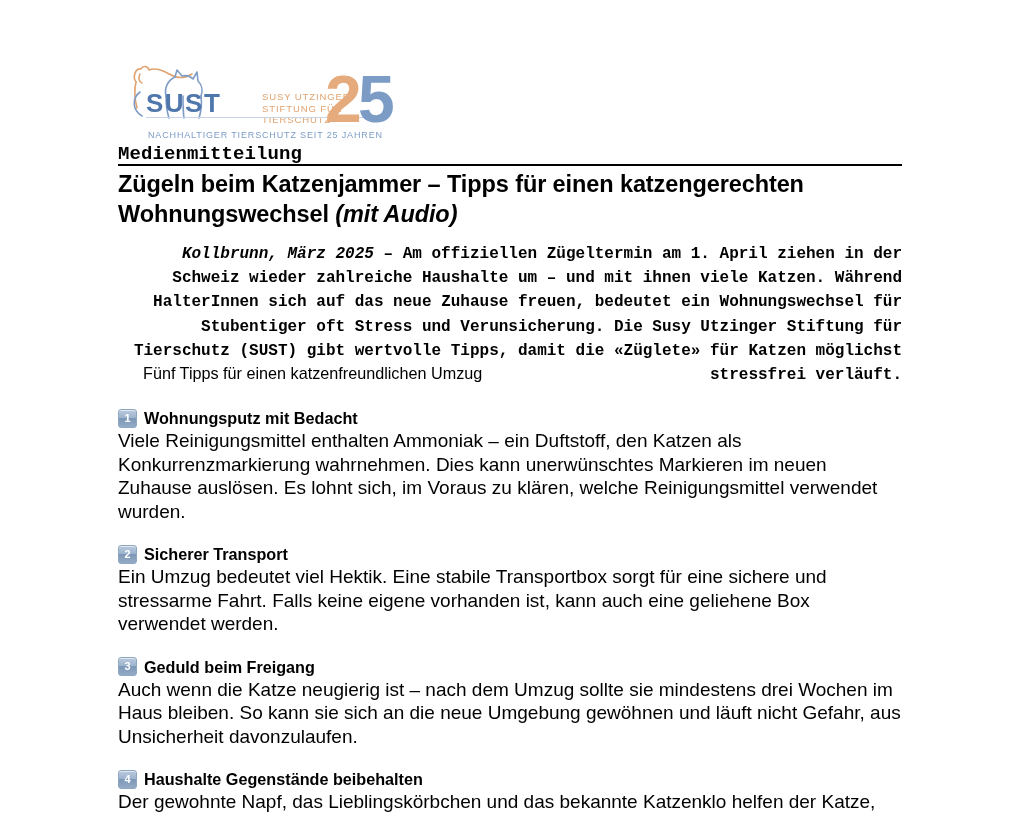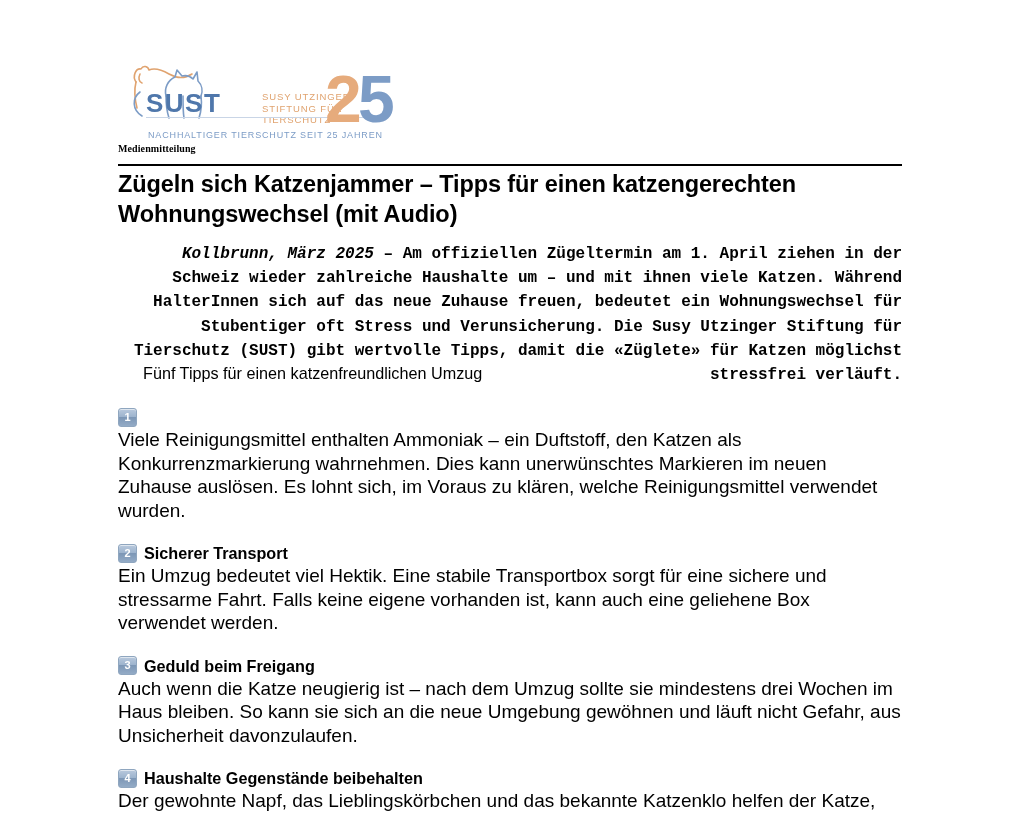--- a/index.html
+++ b/index.html
@@ -118,24 +118,24 @@
     line-height: 64px;
     letter-spacing: -2px;
     font-family: "Liberation Sans", sans-serif;
   }
 
   
   .kicker {
     position: absolute;
     left: 0;
     top: 143px;
-    font-size: 10px;
+    font-size: 19px;
     font-weight: bold;
     letter-spacing: 0.1px;
-    font-family: Liberation Serif, serif;
+    font-family: Liberation Mono, monospace;
   }
   .kicker-rule {
     position: absolute;
     left: 0;
     top: 164px;
     width: 784px;
     height: 2px;
     background: #000;
   }
   .doc-title {
@@ -143,20 +143,21 @@
     left: 0;
     top: 169px;
     width: 784px;
     font-size: 23.5px;
     font-weight: bold;
     line-height: 30px;
     letter-spacing: -0.1px;
     font-family: "Liberation Sans", sans-serif;
   }
   .doc-title .audio {
+    font-style: italic;
     font-weight: bold;
   }
 
   
   .lead {
     position: absolute;
     left: 0;
     top: 242px;
     width: 784px;
     font-size: 16px;
@@ -270,35 +271,36 @@
       <div class="logo-25">
         <span class="num-2">2</span>
         <span class="num-5">5</span>
       </div>
     </div>
 
     <div class="kicker">Medienmitteilung</div>
     <div class="kicker-rule"></div>
 
     <div class="doc-title">
-      <span>Zügeln sich Katzenjammer – Tipps für einen katzengerechten</span>
+      <span>Zügeln beim Katzenjammer – Tipps für einen katzengerechten</span>
       <span>Wohnungswechsel </span><span class="audio">(mit Audio)</span>
     </div>
 
     <div class="lead">
       <span class="dateline">Kollbrunn, März 2025</span><span> – Am offiziellen Zügeltermin am 1. April ziehen in der Schweiz wieder zahlreiche Haushalte um – und mit ihnen viele Katzen. Während HalterInnen sich auf das neue Zuhause freuen, bedeutet ein Wohnungswechsel für Stubentiger oft Stress und Verunsicherung. Die Susy Utzinger Stiftung für Tierschutz (SUST) gibt wertvolle Tipps, damit die «Züglete» für Katzen möglichst stressfrei verläuft.</span>
     </div>
 
     <div class="subhead">Fünf Tipps für einen katzenfreundlichen Umzug</div>
 
     <div class="tips">
 
       <div class="tip">
         <div class="tip-head">
           <span class="badge">1</span>
+          <span class="tip-title">Wohnungsputz mit Bedacht</span>
         </div>
         <div class="tip-body">Viele Reinigungsmittel enthalten Ammoniak – ein Duftstoff, den Katzen als Konkurrenzmarkierung wahrnehmen. Dies kann unerwünschtes Markieren im neuen Zuhause auslösen. Es lohnt sich, im Voraus zu klären, welche Reinigungsmittel verwendet wurden.</div>
       </div>
 
       <div class="tip">
         <div class="tip-head">
           <span class="badge">2</span>
           <span class="tip-title">Sicherer Transport</span>
         </div>
         <div class="tip-body">Ein Umzug bedeutet viel Hektik. Eine stabile Transportbox sorgt für eine sichere und stressarme Fahrt. Falls keine eigene vorhanden ist, kann auch eine geliehene Box verwendet werden.</div>

